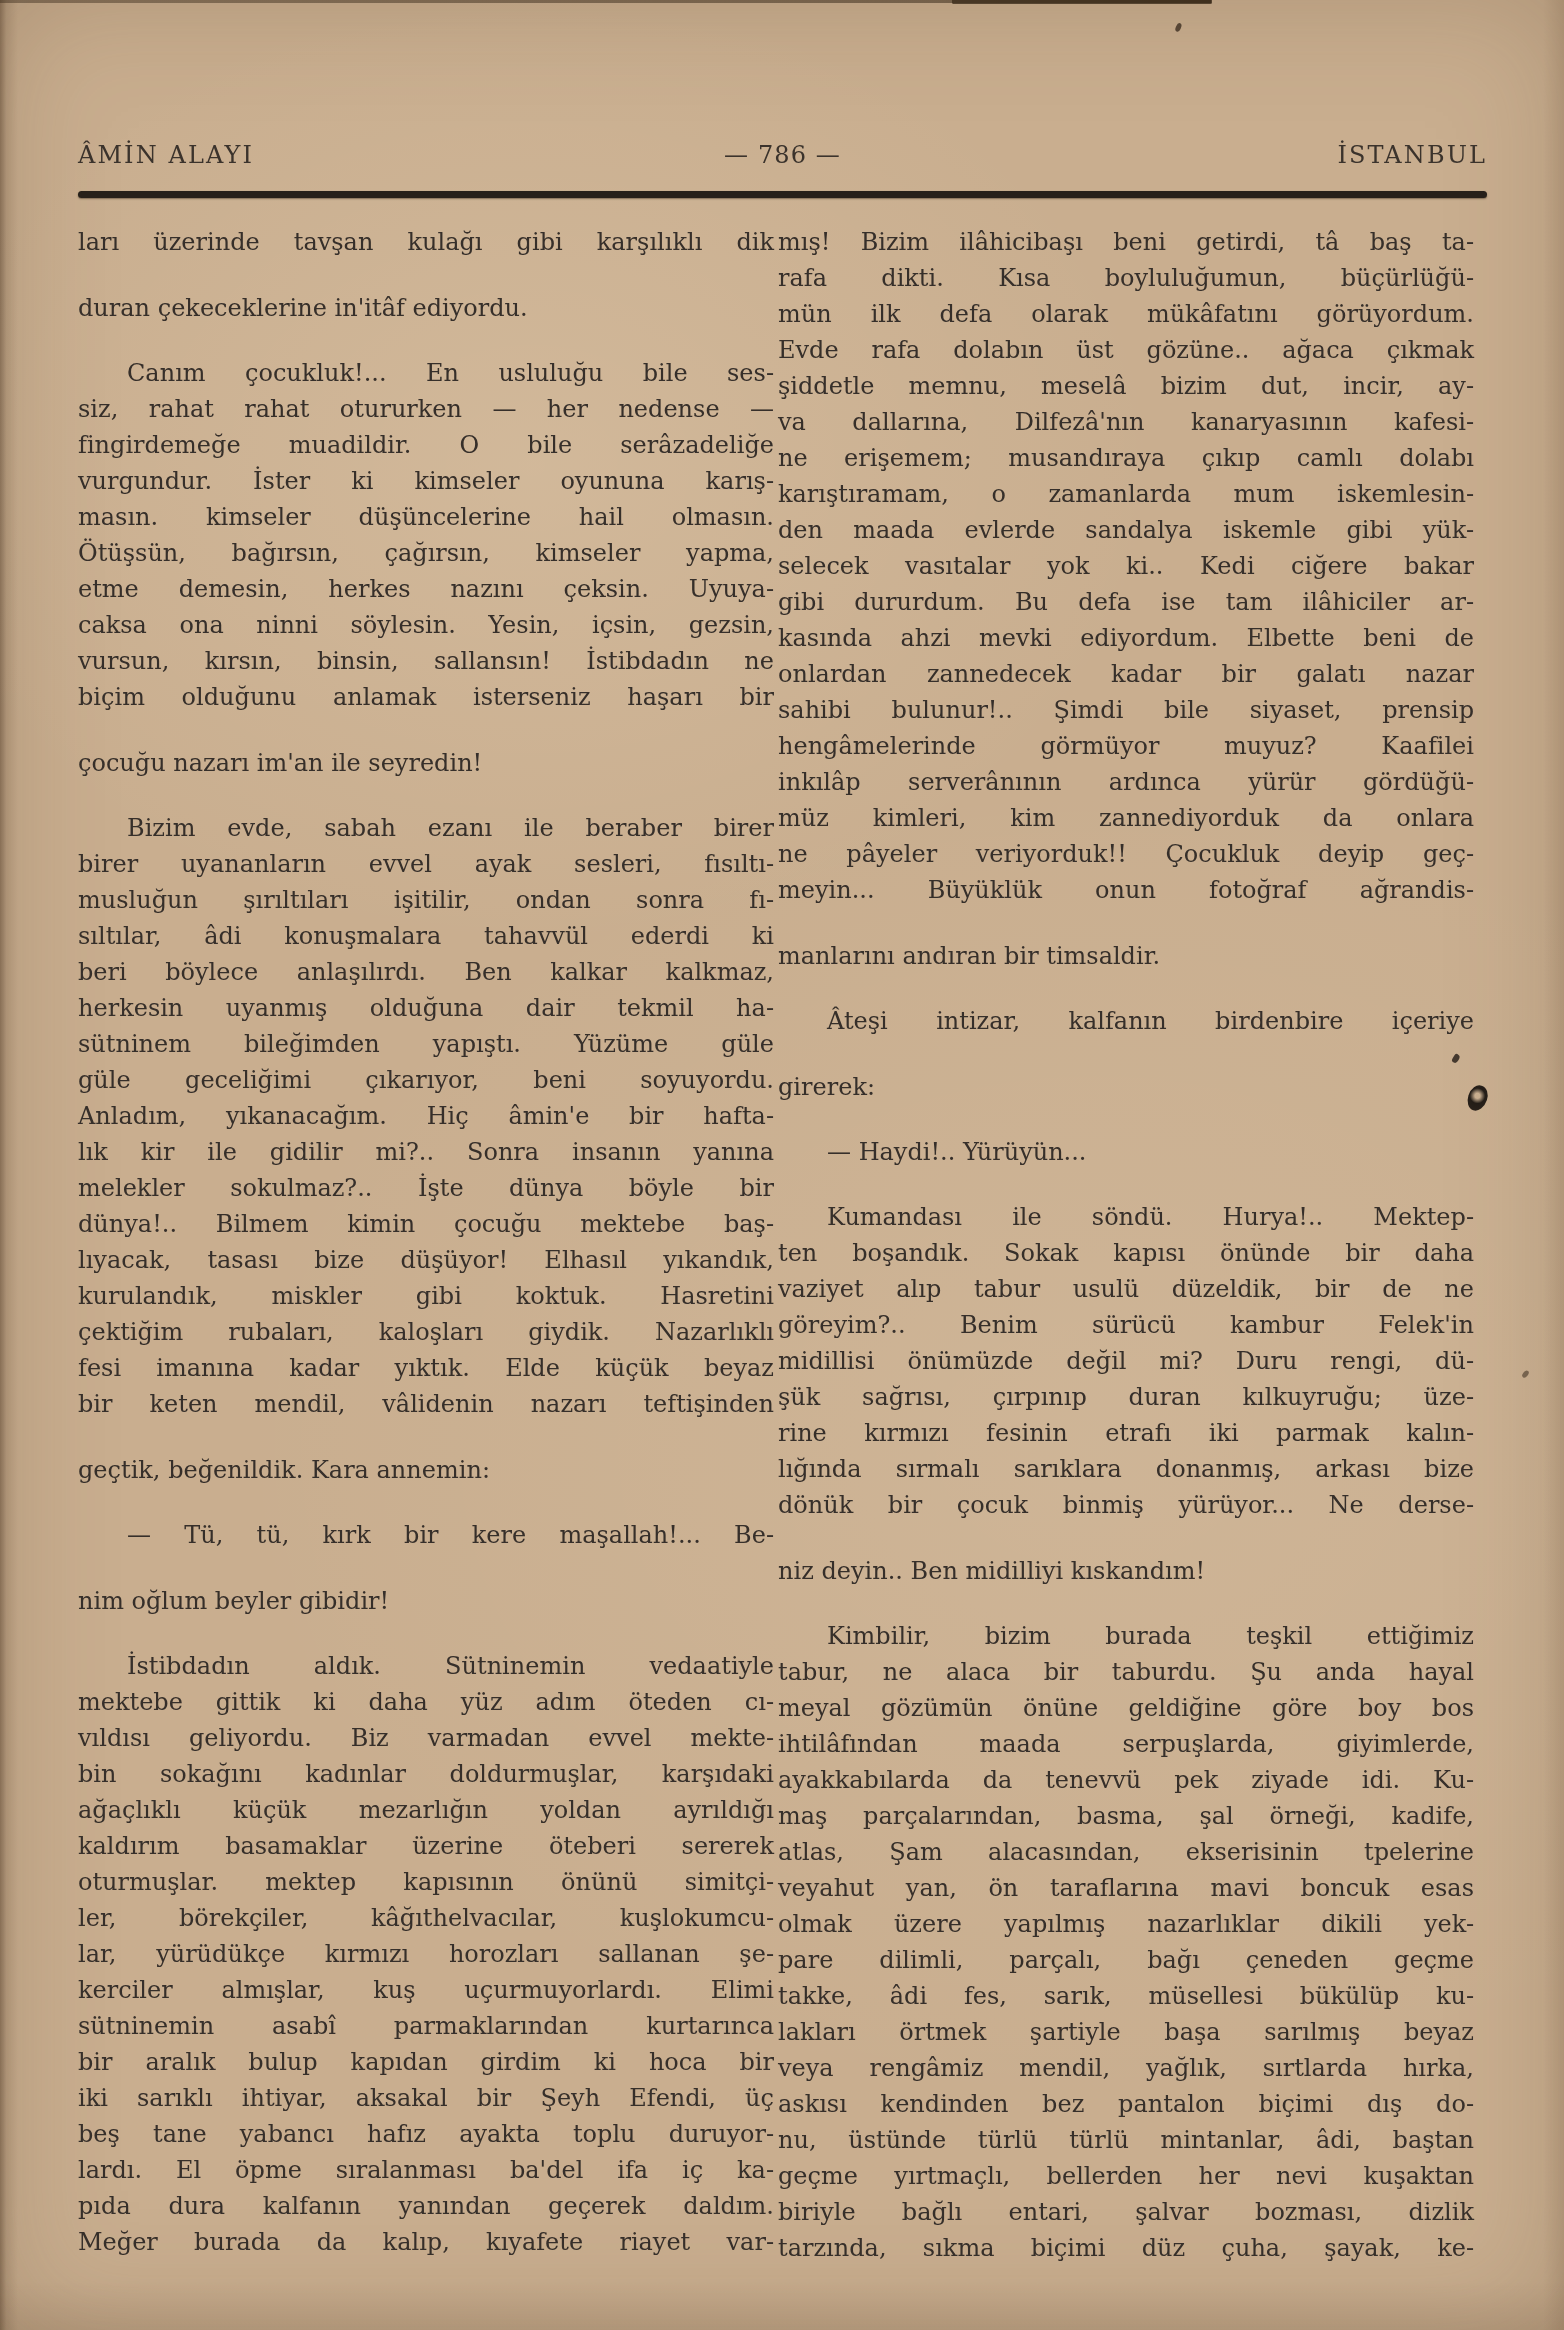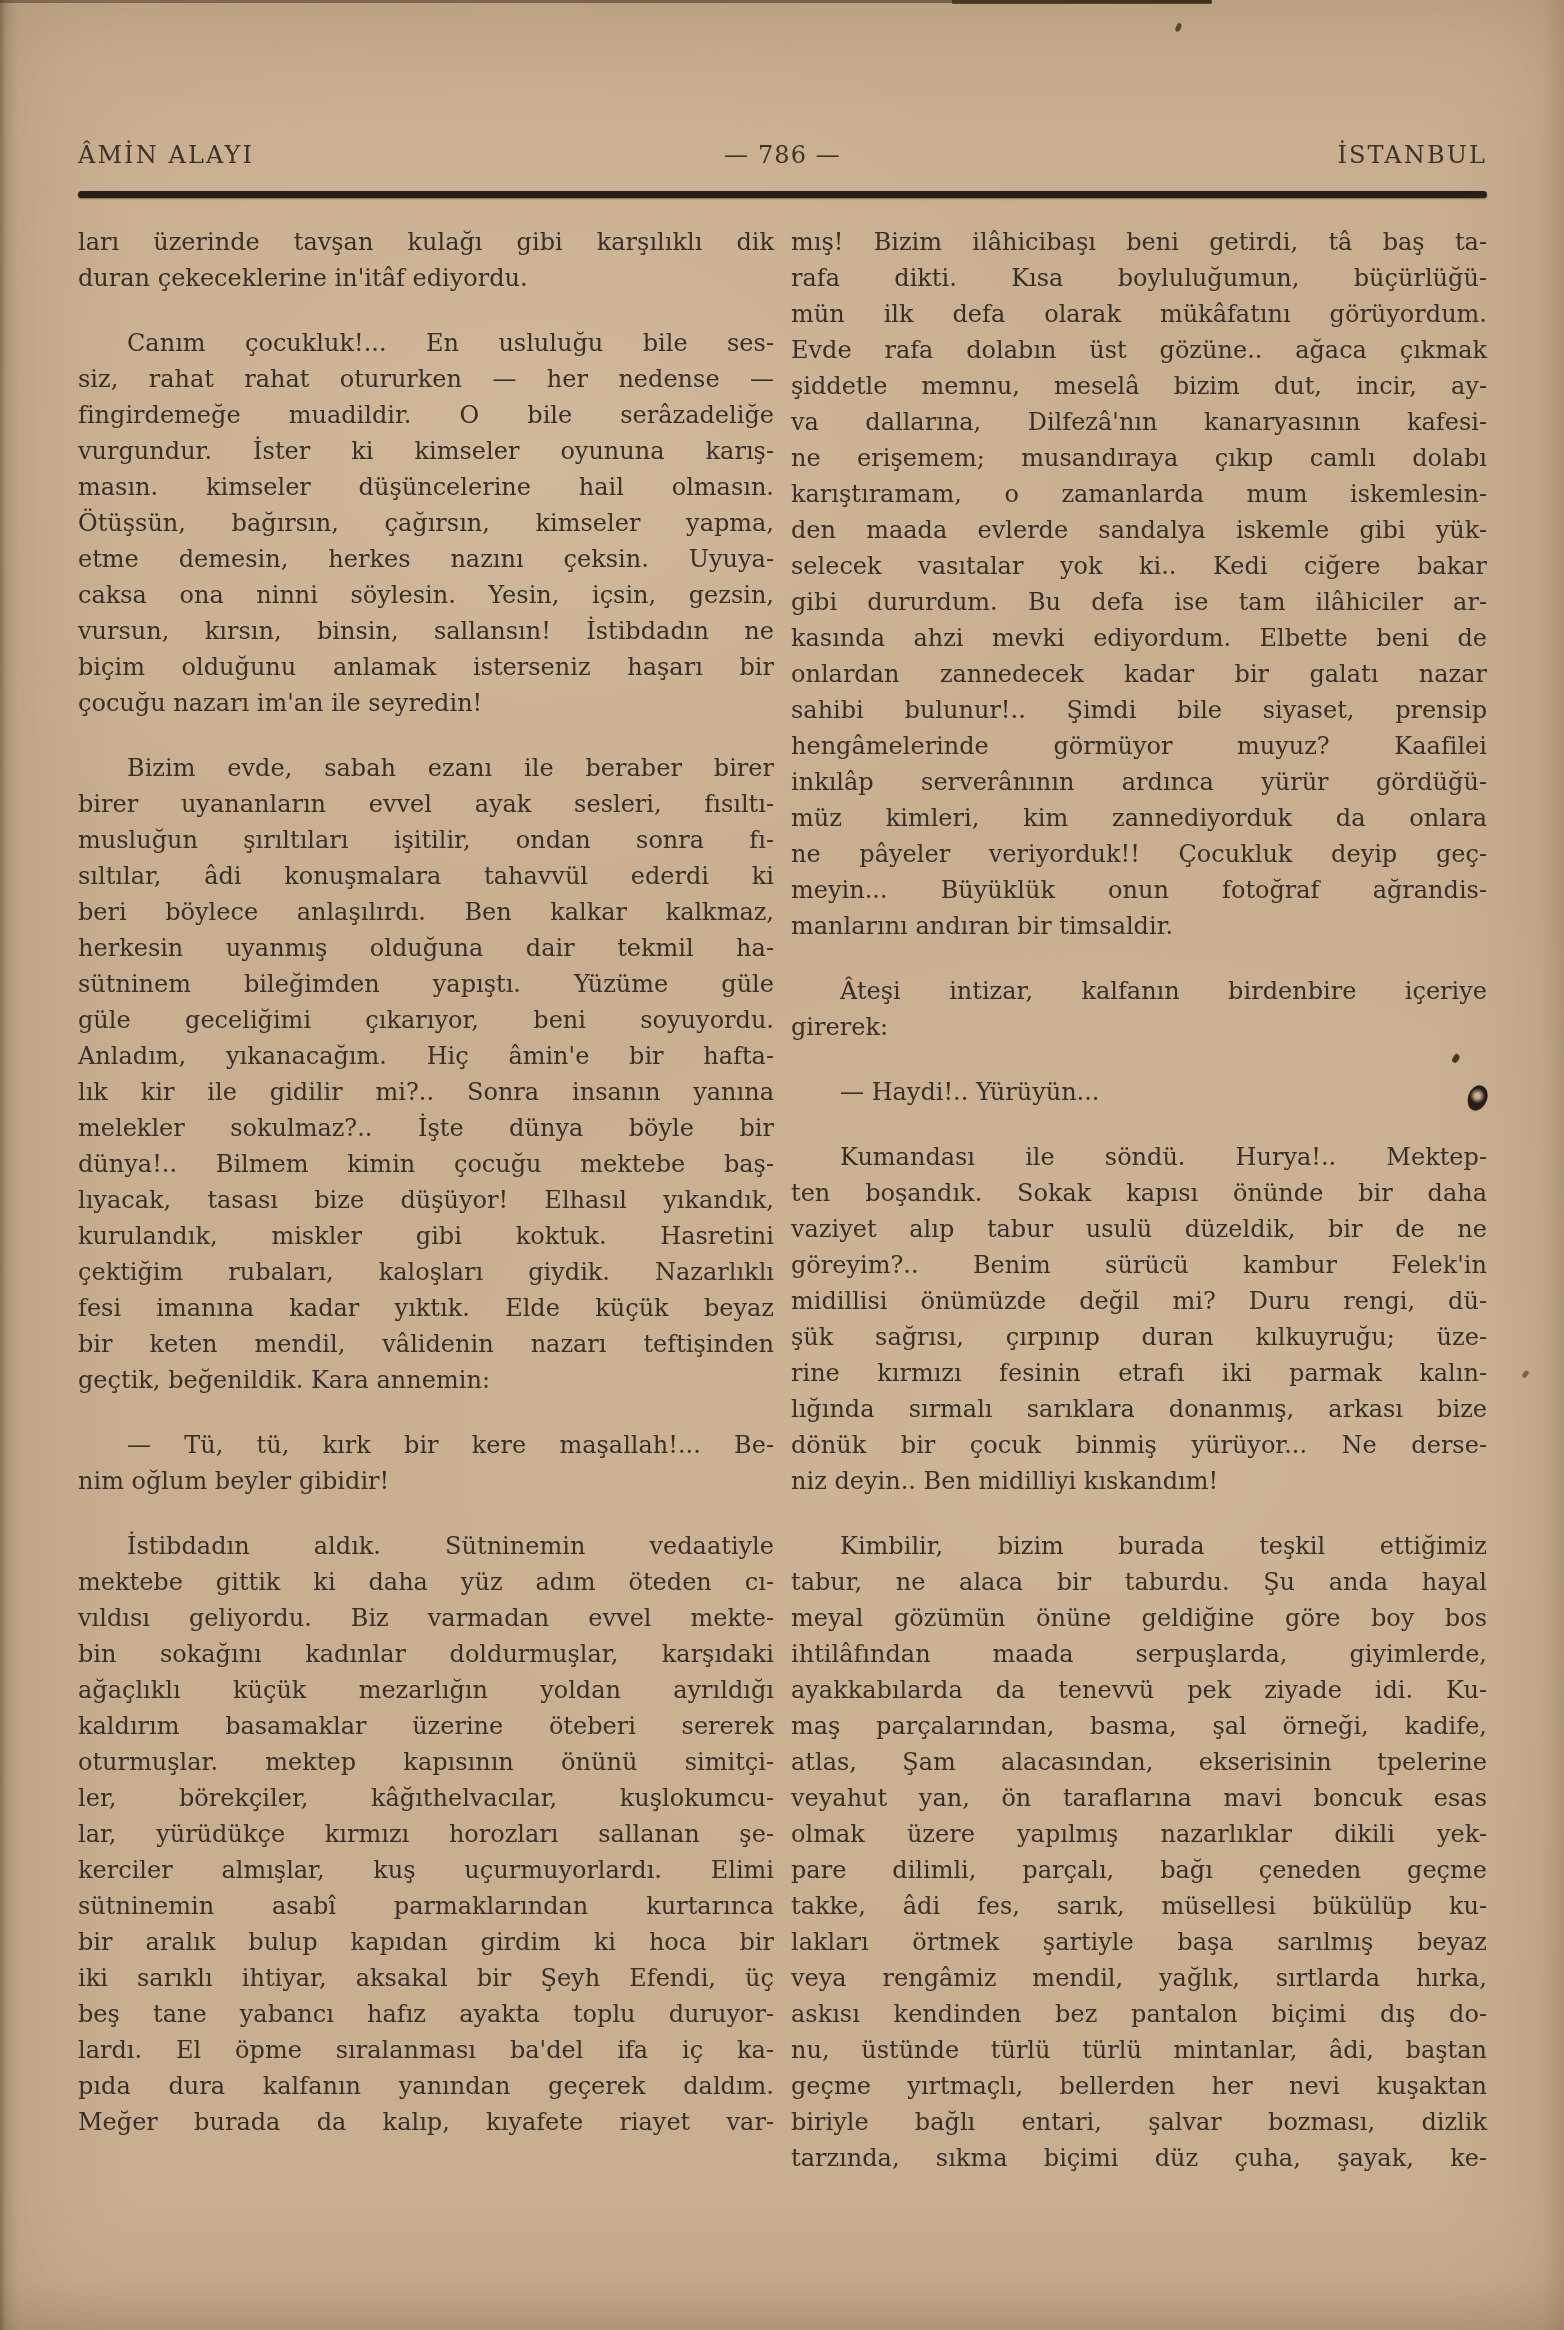--- a/index.html
+++ b/index.html
@@ -40,30 +40,30 @@
   .header .h-left{flex:1;text-align:left;}
   .header .h-center{flex:1;text-align:center;letter-spacing:1.1px;}
   .header .h-right{flex:1;text-align:right;}
   .rule{
     position:absolute;top:191px;left:78px;width:1409px;height:7.4px;
     background:#27201a;border-radius:4.2px;
     box-shadow:0 1.1px 1.6px rgba(60,44,28,.5);
   }
   .columns{
     position:absolute;top:224px;left:78px;width:1409px;
-    display:flex;gap:17px;
+    display:flex;gap:4px;
   }
   .col{width:696px;}
   .line{
     font-size:24px;line-height:36px;
     text-align:justify;text-align-last:justify;
     white-space:normal;
     color:var(--ink,#362f2a);
   }
-  .line.pe{text-align-last:left;}
+  .line.pe{text-align-last:left;margin-top:30px;}
   .line.ps{text-indent:49px;margin-top:29px;}
   .ink-blot{
     position:absolute;left:1468px;top:1085px;width:19px;height:26.4px;
     border-radius:50% 46% 52% 48%;
     background:radial-gradient(circle at 46% 42%, rgba(201,174,143,.9) 0 14%, #241d17 42%, #2c231c 100%);
     transform:rotate(18deg);
   }
   .ink-tick{
     position:absolute;left:1453px;top:1054px;width:5.8px;height:9px;
     background:#2e251d;border-radius:40% 60% 60% 40%;transform:rotate(30deg);opacity:.85;

